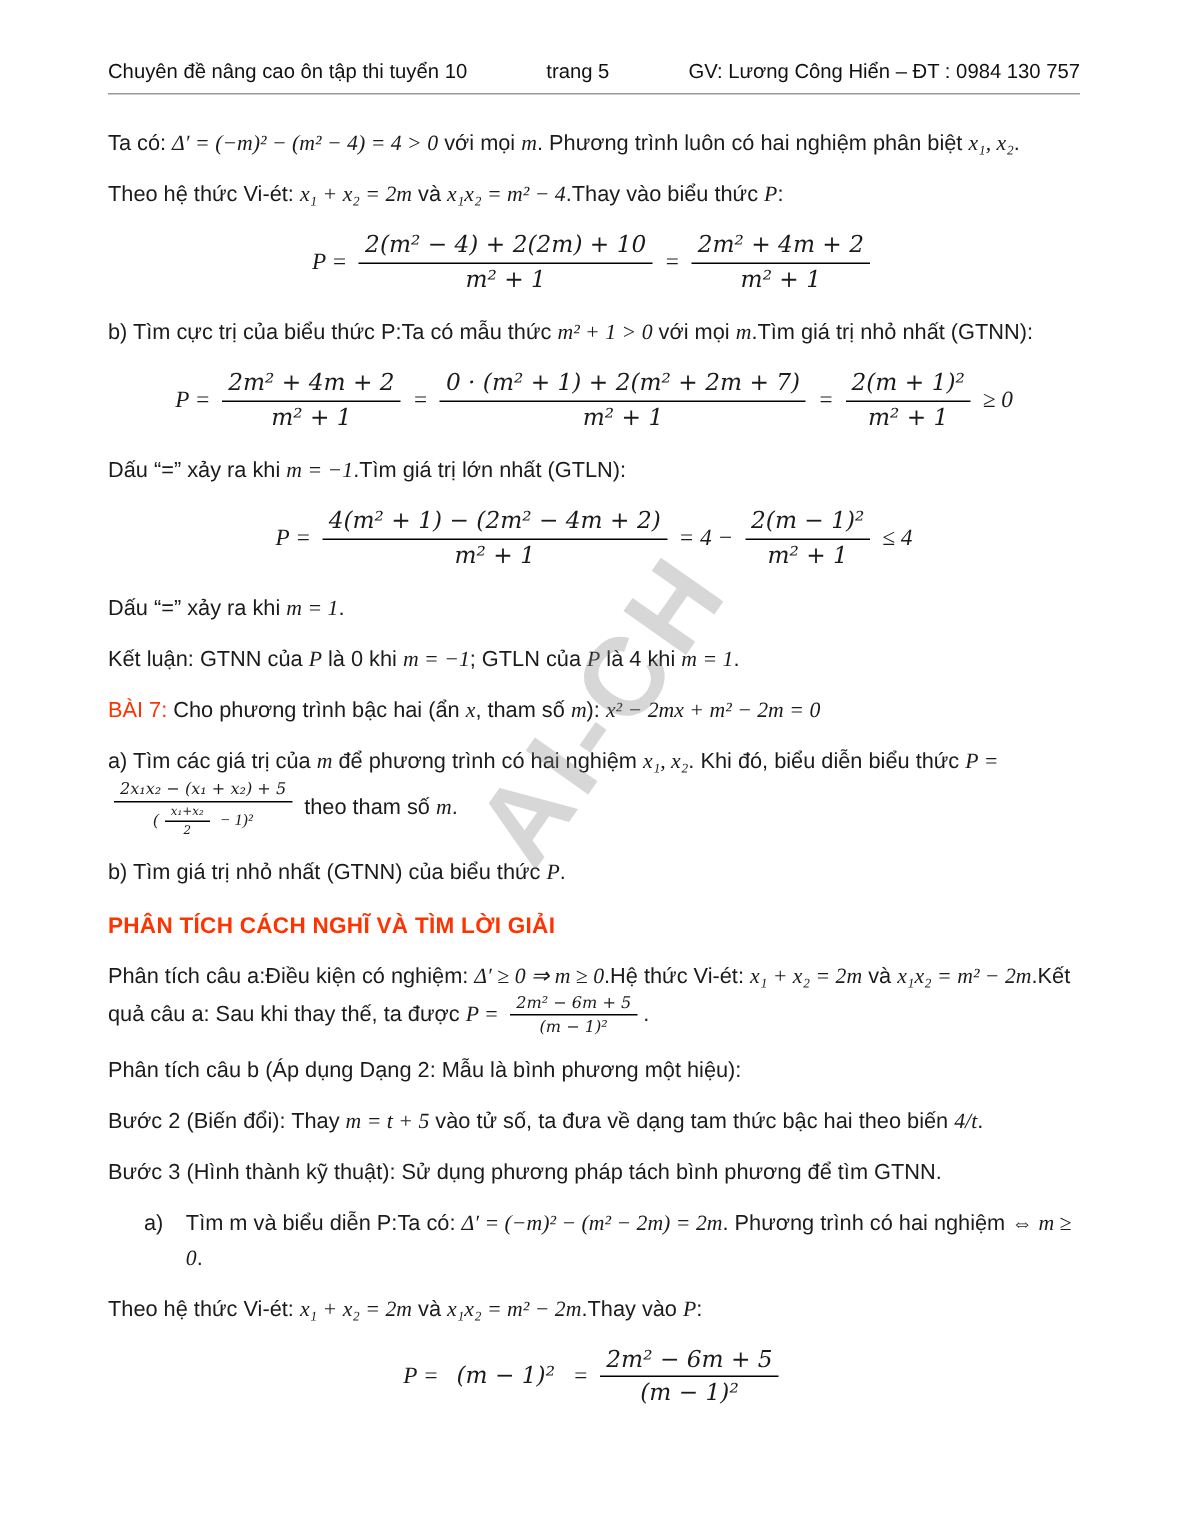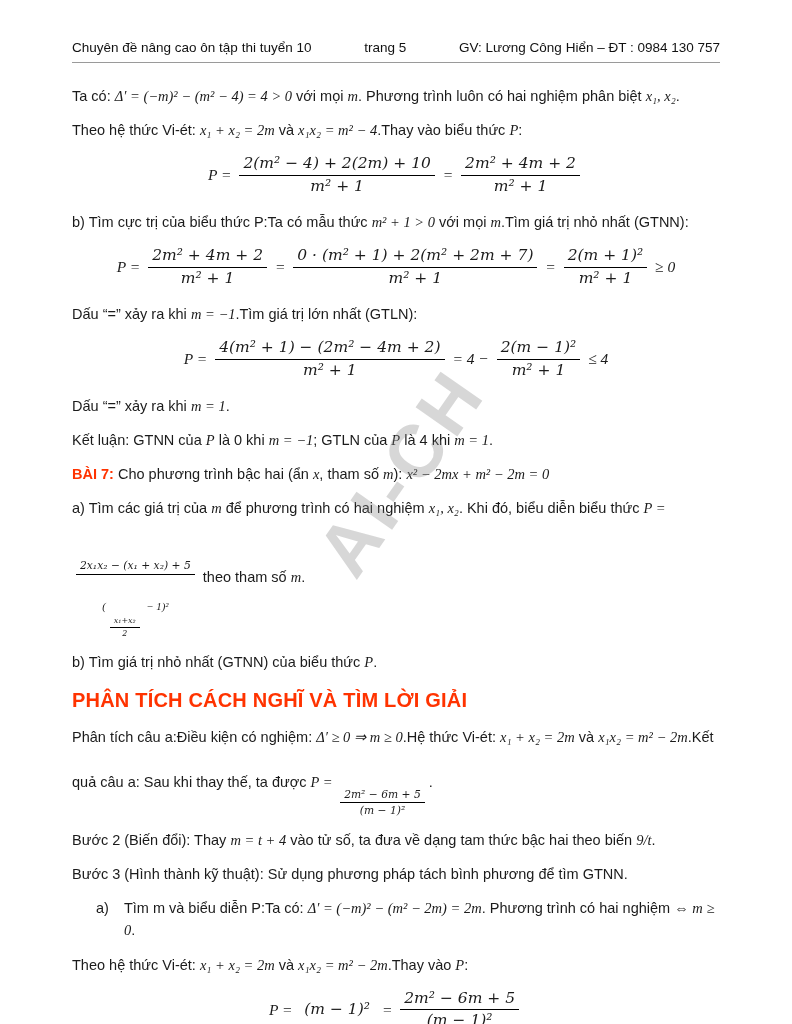--- a/index.html
+++ b/index.html
@@ -13,38 +13,38 @@
   .page{box-sizing:border-box;width:792px;height:1024px;padding:40px 72px 0;position:relative;}
   header{
     display:flex;justify-content:space-between;align-items:baseline;
     font-size:13.5px;color:#111;
     padding-bottom:7px;border-bottom:1px solid #9a9a9a;margin-bottom:22px;
   }
   main{position:relative;z-index:1;}
   .para{margin:0 0 12px;line-height:1.52;}
   .math{font-family:Liberation Serif, serif;font-style:italic;}
   .t{font-style:normal;}
-  .red{color:var(--accent,#ff3300);font-weight:bold;}
+  .red{color:var(--accent,#ff3300);font-weight:normal;}
   .red-heading{
-    color:var(--accent,#ff3300);font-weight:bold;font-size:20px;
+    color:var(--accent,#ff3300);font-weight:bold;font-size:15px;
     margin:16px 0 14px;letter-spacing:0.2px;
   }
   .formula{
     display:flex;justify-content:center;align-items:center;
     margin:6px 0 14px;font-size:15.5px;min-height:44px;
   }
   .formula .math,.formula .t{white-space:pre;}
   .frac{
     display:inline-flex;flex-direction:column;align-items:center;
     vertical-align:middle;margin:0 4px;line-height:1.25;text-align:center;
     font-family:"DejaVu Serif","Liberation Serif",serif;font-style:italic;
   }
   .frac .num{border-bottom:1.3px solid #000;padding:0 4px 1px;white-space:pre;}
   .frac .den{padding:1px 4px 0;white-space:pre;}
-  .frac.small{font-size:0.74em;margin-top:40px;}
+  .frac.small{font-size:0.74em;}
   .list-item{display:flex;gap:15px;padding-left:24px;margin:0 0 12px;line-height:1.52;}
   .list-item .marker{flex:0 0 auto;}
   .watermark{
     position:absolute;left:196px;top:430px;width:410px;
     text-align:center;transform:rotate(-55deg);
     font-size:74px;font-weight:bold;letter-spacing:5px;
     color:rgba(130,130,130,0.32);
     font-family:"Liberation Sans",sans-serif;
     pointer-events:none;z-index:2;user-select:none;
   }
@@ -116,21 +116,22 @@
     <p class="para"><span class="t">a) Tìm các giá trị của </span><span class="math">m</span><span class="t"> để phương trình có hai nghiệm </span><span class="math">x₁, x₂</span><span class="t">. Khi đó, biểu diễn biểu thức </span><span class="math">P = </span><span class="frac small">
           <span class="num">2x₁x₂ − (x₁ + x₂) + 5</span>
           <span class="den"><span class="math">(</span><span class="frac small"><span class="num">x₁+x₂</span><span class="den">2</span></span><span class="math"> − 1)²</span></span>
         </span><span class="t"> theo tham số </span><span class="math">m</span><span class="t">.</span></p>
     <p class="para"><span class="t">b) Tìm giá trị nhỏ nhất (GTNN) của biểu thức </span><span class="math">P</span><span class="t">.</span></p>
     <h2 class="red-heading">PHÂN TÍCH CÁCH NGHĨ VÀ TÌM LỜI GIẢI</h2>
     <p class="para"><span class="t">Phân tích câu a:Điều kiện có nghiệm: </span><span class="math">Δ′ ≥ 0 ⇒ m ≥ 0</span><span class="t">.Hệ thức Vi-ét: </span><span class="math">x₁ + x₂ = 2m</span><span class="t"> và </span><span class="math">x₁x₂ = m² − 2m</span><span class="t">.Kết quả câu a: Sau khi thay thế, ta được </span><span class="math">P = </span><span class="frac small">
           <span class="num">2m² − 6m + 5</span>
           <span class="den">(m − 1)²</span>
         </span><span class="t">.</span></p>
-    <p class="para"><span class="t">Bước 2 (Biến đổi): Thay </span><span class="math">m = t + 4</span><span class="t"> vào tử số, ta đưa về dạng tam thức bậc hai theo biến </span><span class="math">9/t</span><span class="t">.</span></p>
+    <p class="para"><span class="t">Phân tích câu b (Áp dụng Dạng 2: Mẫu là bình phương một hiệu):</span></p>
+    <p class="para"><span class="t">Bước 2 (Biến đổi): Thay </span><span class="math">m = t + 5</span><span class="t"> vào tử số, ta đưa về dạng tam thức bậc hai theo biến </span><span class="math">4/t</span><span class="t">.</span></p>
     <p class="para"><span class="t">Bước 3 (Hình thành kỹ thuật): Sử dụng phương pháp tách bình phương để tìm GTNN.</span></p>
     <div class="list-item">
       <span class="marker">a)</span>
       <span class="li-body"><span class="t">Tìm m và biểu diễn P:Ta có: </span><span class="math">Δ′ = (−m)² − (m² − 2m) = 2m</span><span class="t">. Phương trình có hai nghiệm </span><span class="math">⇔ m ≥ 0</span><span class="t">.</span></span>
     </div>
     <p class="para"><span class="t">Theo hệ thức Vi-ét: </span><span class="math">x₁ + x₂ = 2m</span><span class="t"> và </span><span class="math">x₁x₂ = m² − 2m</span><span class="t">.Thay vào </span><span class="math">P</span><span class="t">:</span></p>
     <div class="formula">
         <span class="math">P = </span>
         <span class="frac">
           <span class="den">(m − 1)²</span>

